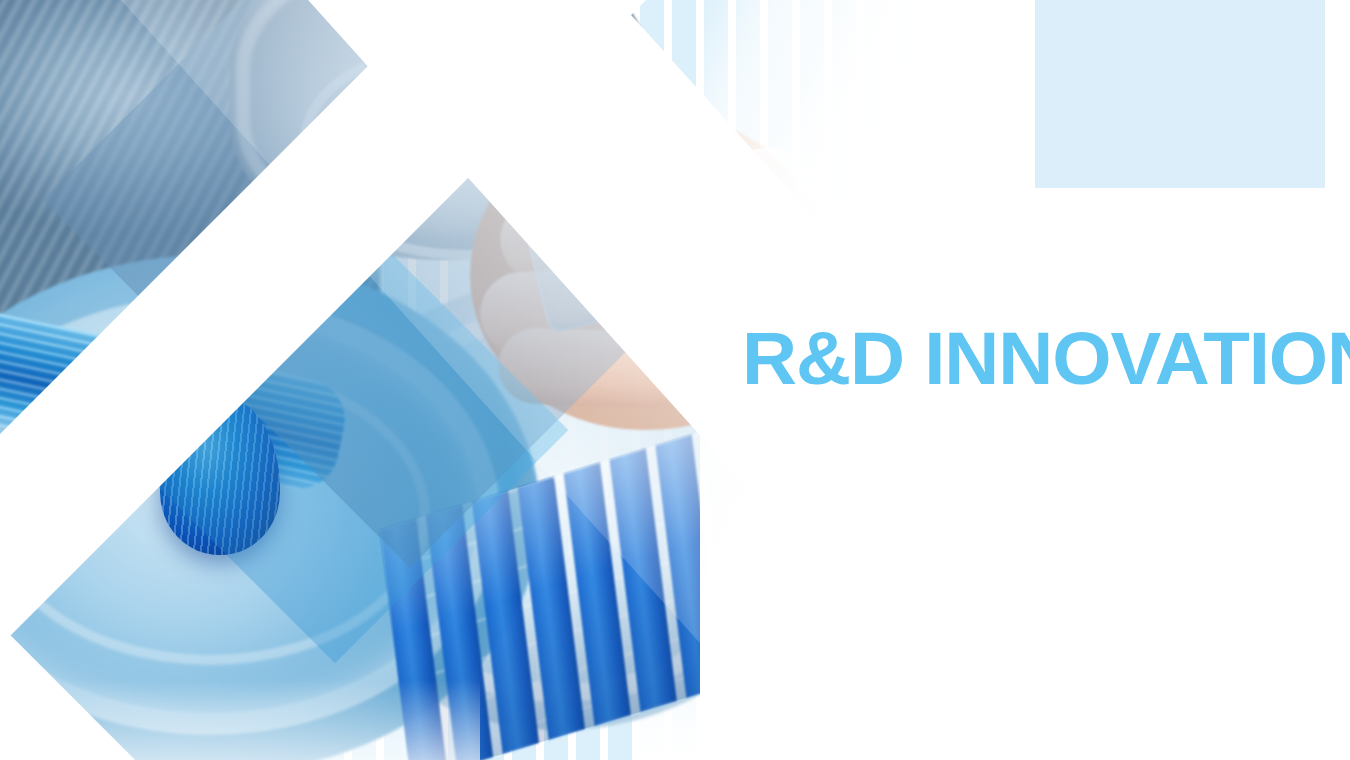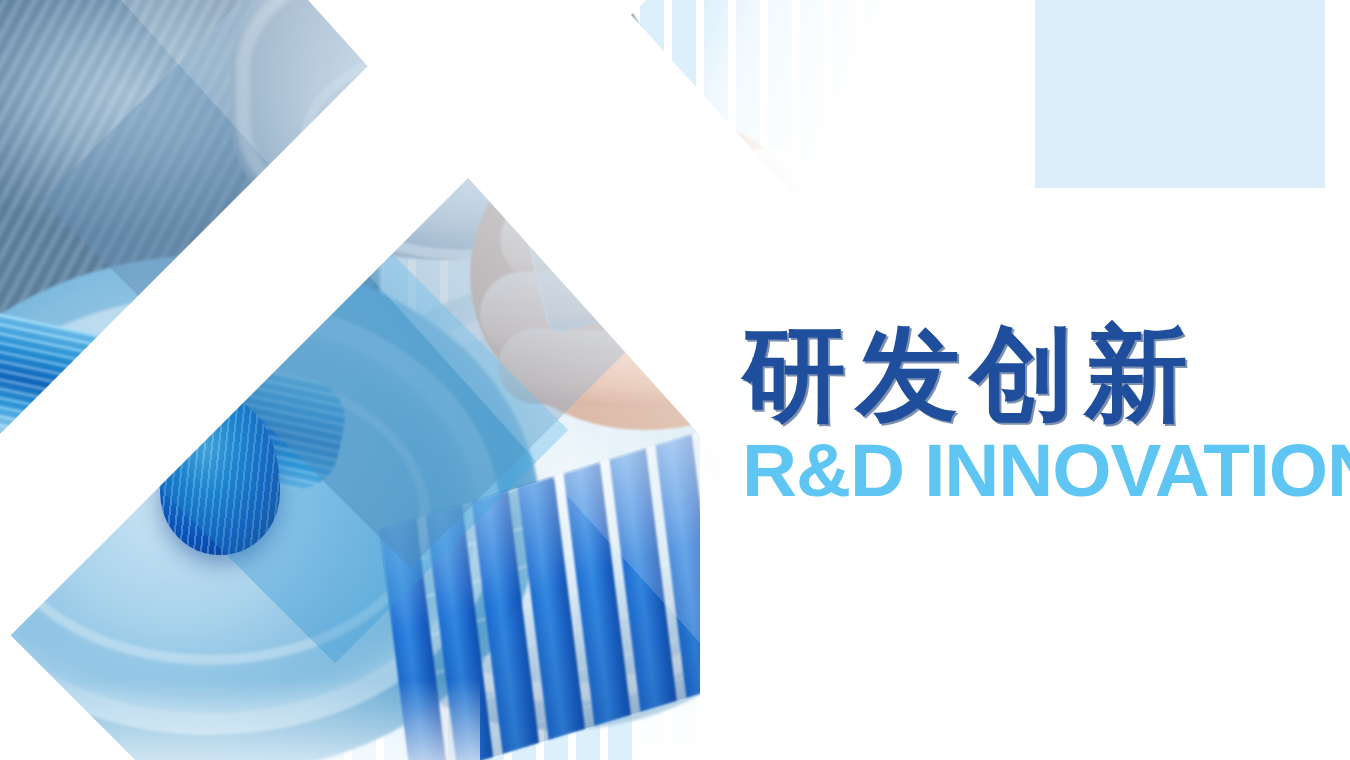--- a/index.html
+++ b/index.html
@@ -297,17 +297,16 @@
   <div class="band-soft"></div>
   <div class="band band-c"></div>
   <div class="wedge-white-right"></div>
   <div class="wedge-white-bottomleft"></div>
 
   <div class="logo-panel">
     
   </div>
 
   <div class="headline-wrap">
-    <div class="headline-cn">研发创新</div>
     <div class="headline-en">R&amp;D INNOVATION</div>
   </div>
 
 </div>
 
 </body></html>

